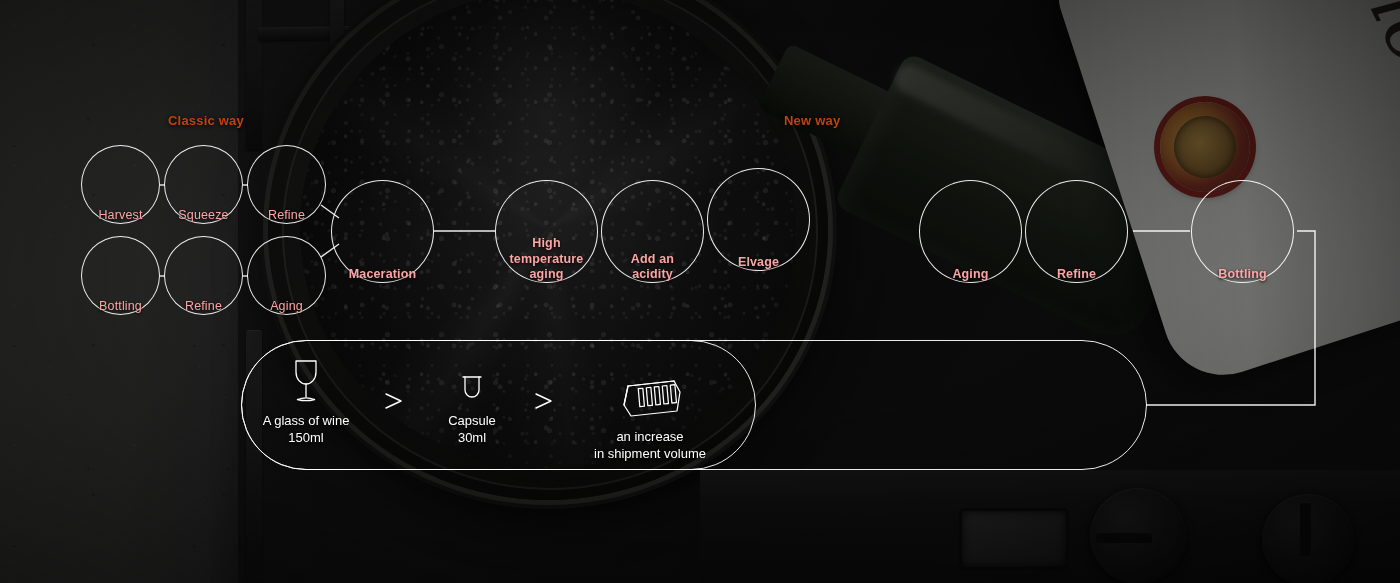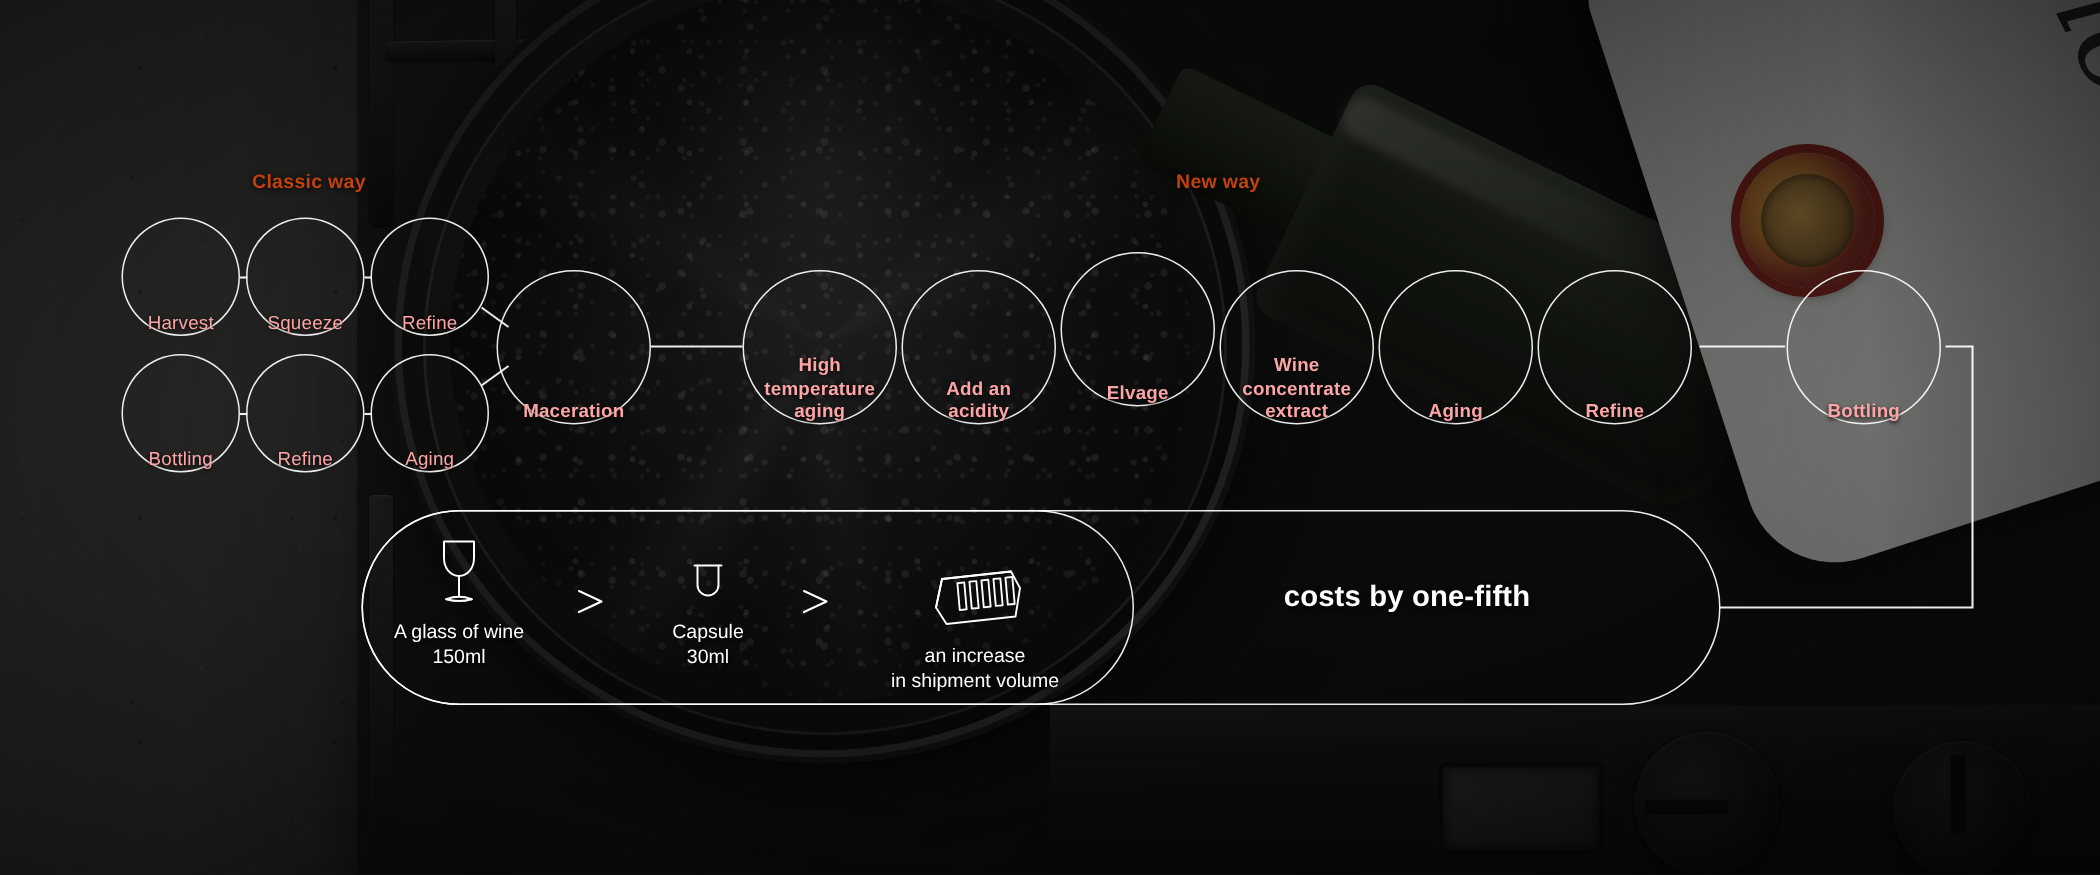--- a/index.html
+++ b/index.html
@@ -314,25 +314,20 @@
     <div class="node bold" style="left:331px;top:180px;width:103px;height:103px;">
       <span>Maceration</span>
     </div>
     <div class="node bold" style="left:601px;top:180px;width:103px;height:103px;">
       <span style="white-space:pre-line;">Add an
 acidity</span>
     </div>
     <div class="node bold" style="left:707px;top:168px;width:103px;height:103px;">
       <span style="white-space:pre-line;">Elvage</span>
     </div>
-    <div class="node bold" style="left:813px;top:180px;width:103px;height:103px;">
-      <span style="white-space:pre-line;">Wine
-concentrate
-extract</span>
-    </div>
     <div class="node bold" style="left:919px;top:180px;width:103px;height:103px;">
       <span style="white-space:pre-line;">Aging</span>
     </div>
     <div class="node bold" style="left:1025px;top:180px;width:103px;height:103px;">
       <span style="white-space:pre-line;">Refine</span>
     </div>
     <div class="node bold" style="left:1191px;top:180px;width:103px;height:103px;">
       <span style="white-space:pre-line;">Bottling</span>
     </div>
 
@@ -386,17 +381,16 @@
           <rect x="38" y="8.7" width="4.6" height="18" transform="rotate(-5 40 17)"></rect>
           <rect x="46" y="7.8" width="4.6" height="18" transform="rotate(-5 48 16)"></rect>
           <rect x="54" y="6.9" width="4.6" height="18" transform="rotate(-5 56 15)"></rect>
         </svg>
       </div>
       <div class="cap">an increase</div>
       <div class="cap">in shipment volume</div>
     </div>
 
     <div class="headline" style="left:790px;top:386px;width:296px;">
-      <div>costs by one-fifth</div>
     </div>
 
   </div>
 </div>
 
 </body></html>

